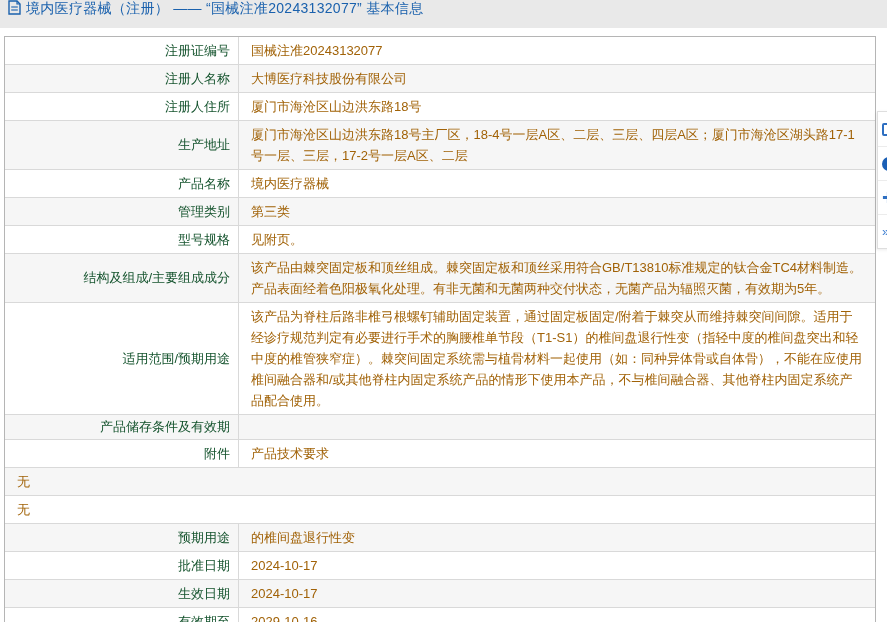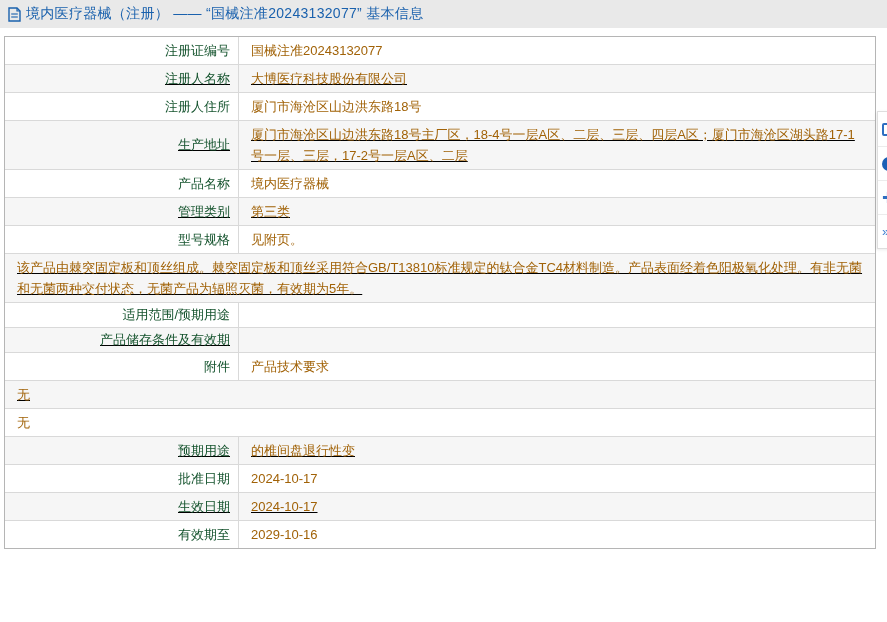--- a/index.html
+++ b/index.html
@@ -2,29 +2,29 @@
 <html><head>
 <meta charset="utf-8">
 <style>
   * { margin:0; padding:0; box-sizing:border-box; }
   html,body { width:887px; height:622px; background:#fff; overflow:hidden;
               font-family:"Liberation Sans","DejaVu Sans",sans-serif; }
   body { position:relative; }
 
   
   .titlebar { position:absolute; left:0; top:0; width:887px; height:28px;
-              background:#e9e9e9; display:flex; align-items:center; padding-left:8px; }
+              background:#e9e9e9; display:flex; align-items:flex-start; padding-left:8px; }
   .titlebar .doc-ic { width:13px; height:15px; margin-right:5px; flex:0 0 auto; }
   .titlebar .ttl { color:#1a61ad; font-size:14px; letter-spacing:.3px; white-space:nowrap; }
 
   
   .info-table { position:absolute; left:4px; top:36px; width:872px;
                 border:1px solid #b5b5b5; background:#fff; }
   .row { display:flex; align-items:stretch; min-height:25px; background:#fff; }
-  .row.alt { background:#f6f6f6;text-decoration:underline; }
+  .row.alt { background:#f6f6f6; }
   .row + .row { border-top:1px solid #d9d9d9; }
   .cell-label { width:234px; flex:0 0 234px; display:flex; align-items:center;
                 justify-content:flex-end; padding:2px 8px 2px 4px; text-align:right;
                 color:#14532d; font-size:13px; border-right:1px solid #d9d9d9; }
   .cell-value { flex:1 1 auto; display:flex; align-items:center; padding:3px 10px 3px 12px;
                 color:#a16207; font-size:13px; line-height:21px; word-break:break-all; }
 
   
   .side-panel { position:absolute; left:877px; top:111px; width:40px; background:#fff;
                 border:1px solid #dedede; box-shadow:-1px 1px 3px rgba(0,0,0,.08); }
@@ -79,25 +79,27 @@
     <div class="cell-label">管理类别</div>
     <div class="cell-value">第三类</div>
   </div>
 
   <div class="row">
     <div class="cell-label">型号规格</div>
     <div class="cell-value">见附页。</div>
   </div>
 
   <div class="row alt">
+    <div class="cell-label">结构及组成/主要组成成分</div>
     <div class="cell-value">该产品由棘突固定板和顶丝组成。棘突固定板和顶丝采用符合GB/T13810标准规定的钛合金TC4材料制造。产品表面经着色阳极氧化处理。有非无菌和无菌两种交付状态，无菌产品为辐照灭菌，有效期为5年。</div>
   </div>
 
   <div class="row">
     <div class="cell-label">适用范围/预期用途</div>
+    <div class="cell-value">该产品为脊柱后路非椎弓根螺钉辅助固定装置，通过固定板固定/附着于棘突从而维持棘突间间隙。适用于经诊疗规范判定有必要进行手术的胸腰椎单节段（T1-S1）的椎间盘退行性变（指轻中度的椎间盘突出和轻中度的椎管狭窄症）。棘突间固定系统需与植骨材料一起使用（如：同种异体骨或自体骨），不能在应使用椎间融合器和/或其他脊柱内固定系统产品的情形下使用本产品，不与椎间融合器、其他脊柱内固定系统产品配合使用。</div>
   </div>
 
   <div class="row alt">
     <div class="cell-label">产品储存条件及有效期</div>
     <div class="cell-value"></div>
   </div>
 
   <div class="row">
     <div class="cell-label">附件</div>
     <div class="cell-value">产品技术要求</div>

